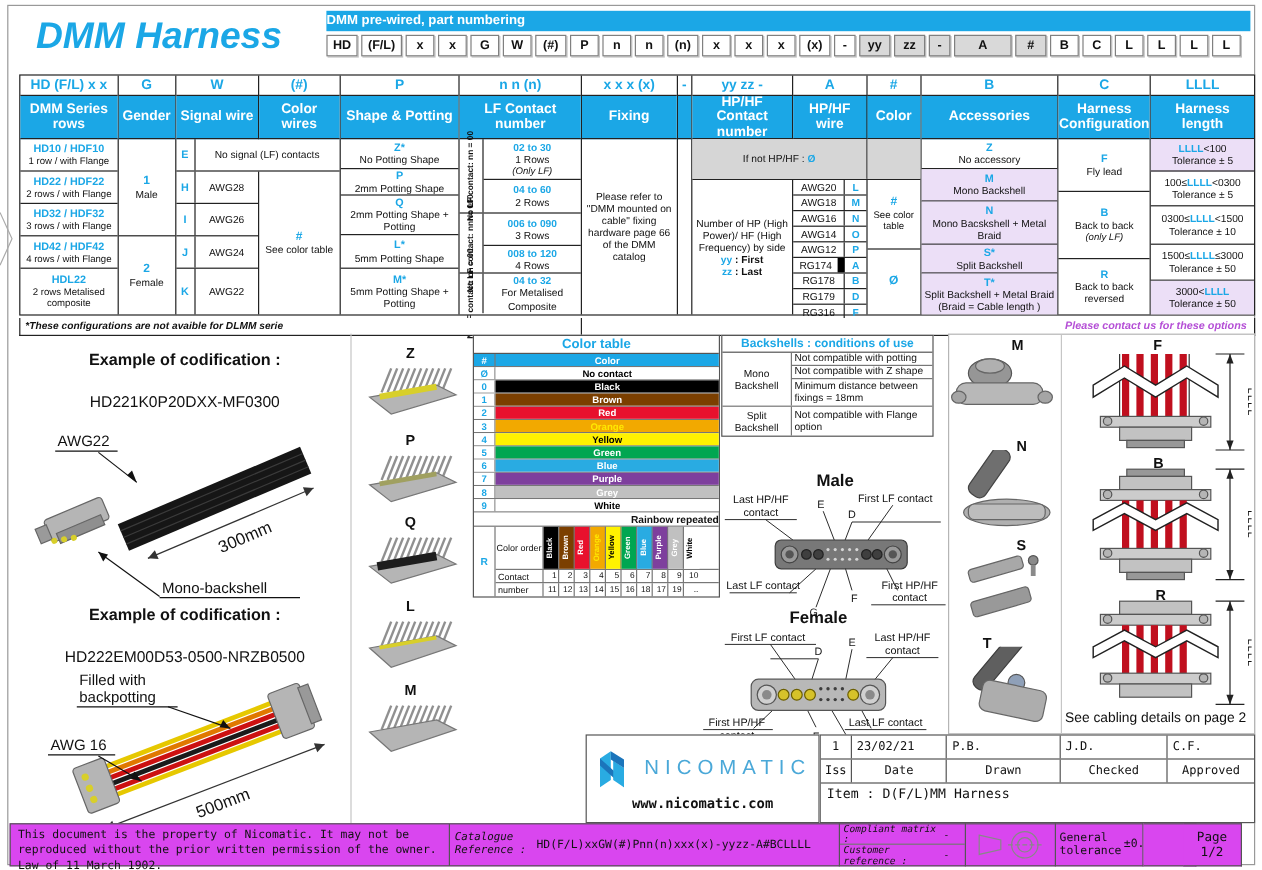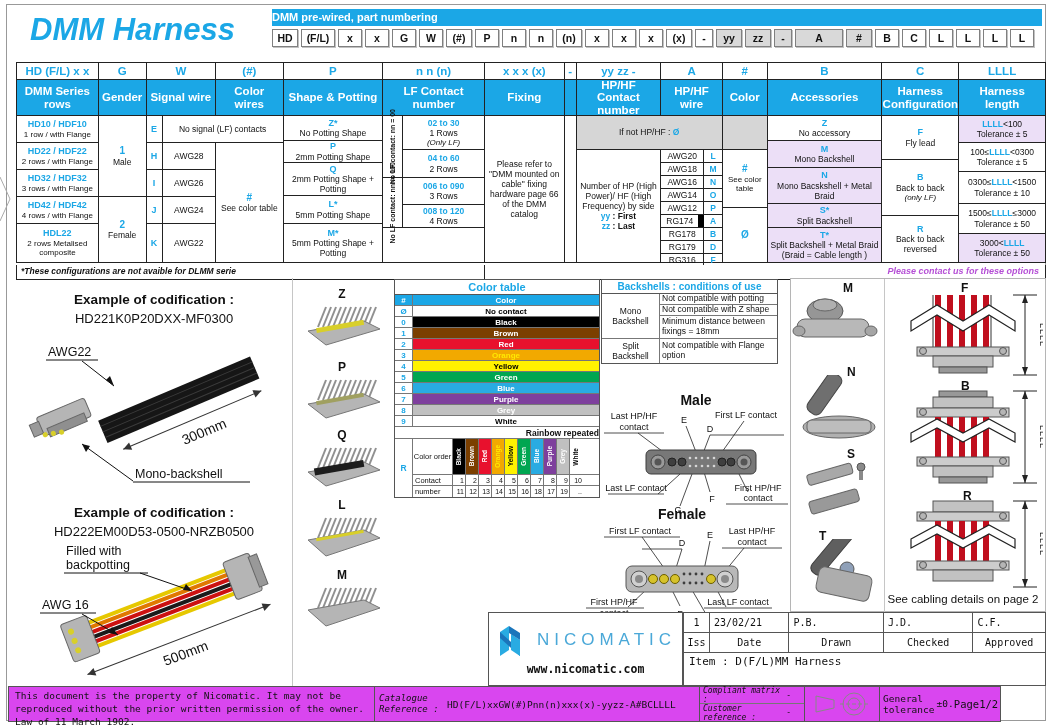--- a/index.html
+++ b/index.html
@@ -31,21 +31,21 @@
 .pur{background:#ecdff7}
 .rotcell{width:20px;border-right:1px solid #222;display:flex;align-items:center;justify-content:center}
 .rot{writing-mode:vertical-rl;transform:rotate(180deg);font-size:7px;font-weight:bold;line-height:1;white-space:nowrap}
 .fnrow{position:absolute;left:16px;top:265px;width:1030px;height:15px;border:1px solid #222;border-top:none;display:flex;background:#fff}
 .fnl{width:468px;border-right:1px solid #222;font-size:8.5px;font-weight:bold;font-style:italic;padding:1px 4px}
 .fnr{flex:1;font-size:9px;font-style:italic;color:#b54fd6;text-align:right;padding:1px 6px;font-weight:bold}
 
 .vline{position:absolute;width:1px;background:#c6c6c6}
 .ex{position:absolute;width:268px;text-align:center}
 .ex-t{font-size:13.5px;font-weight:bold}
-.ex-c{font-size:13px;margin-top:4px}
+.ex-c{font-size:13px;margin-top:20px}
 .shapes{position:absolute;left:292px;top:282px;width:100px}
 .shp{position:absolute;left:0;width:100px;text-align:center}
 .shp-l{font-size:12px;font-weight:bold}
 .ct{position:absolute;left:394px;top:279px;width:206px;border:1px solid #555;font-size:8.5px;background:#fff}
 .ct-title{height:15px;color:#1ba7e6;font-weight:bold;text-align:center;font-size:11px;line-height:15px;border-bottom:1px solid #555}
 .ct-row{display:flex;height:11px;line-height:11px;border-bottom:1px solid #777}
 .ct-sym{width:18px;text-align:center;color:#1ba7e6;font-weight:bold;border-right:1px solid #777;background:#fff;font-size:8px}
 .ct-val{flex:1;text-align:center;font-weight:bold;font-size:8px}
 .ct-rain{display:block;height:12px;line-height:12px;text-align:right;font-weight:bold;border-bottom:1px solid #777}
 .ct-r{display:flex}
@@ -90,21 +90,21 @@
 .prop{left:8px;width:367px;font-size:9.5px;padding:3px 6px;line-height:1.35}
 .cat{left:375px;width:325px;border-left:none;display:flex;align-items:center}
 .cat-l{width:72px;font-size:9px;font-style:italic;padding-left:4px;line-height:1.2}
 .cat-v{flex:1;font-size:9.5px}
 .comp{left:700px;width:105px;border-left:none;font-size:8px;font-style:italic}
 .comp-r{height:17px;display:flex;align-items:center;padding:0 3px}
 .comp-r span:last-child{margin-left:auto;margin-right:10px;font-style:normal}
 .proj{left:805px;width:75px;border-left:none;display:flex;align-items:center;justify-content:center}
 .tolb{left:880px;width:73px;border-left:none;font-size:9.5px;display:flex;align-items:center;padding:0 3px;line-height:1.2}
 .blank{left:953px;width:44px;border-left:none}
-.pageb{left:952px;width:49px;border-left:none;text-align:center;font-size:10.5px;display:flex;flex-direction:row;align-items:center;justify-content:center}
+.pageb{left:986px;width:49px;border-left:none;text-align:center;font-size:10.5px;display:flex;flex-direction:column;align-items:center;justify-content:center}
 .s8{font-size:8px}.s9{font-size:9px}.s10{font-size:10px}
 </style>
 </head>
 <body>
 
 <div class="page">
 <div class="frame"></div>
 <div class="fold"><svg width="11" height="46">
         <path d="M0,1 L10,23 L0,45" stroke="#aaa" fill="none"></path>
       </svg></div>
@@ -303,20 +303,29 @@
         <div style="flex:1;display:flex;flex-direction:column">
           <div class="cell" style="height:27px">
                 <span class="b">006 to 090</span>
                 <span>3 Rows</span>
               </div>
           <div class="cell" style="height:22px">
                 <span class="b">008 to 120</span>
                 <span>4 Rows</span>
               </div>
         </div>
+      </div>
+      <div class="hrow" style="height:33px">
+        <div class="rotcell">
+              <span class="rot">No LF contact: nn = 00</span>
+            </div>
+        <div class="cell nb" style="flex:1">
+              <span class="b">04 to 32</span>
+              <span>For Metalised Composite</span>
+            </div>
       </div>
     </div>
   </div>
 
   <div class="tcol" style="width:80px">
     <div class="tcode">x x x (x)</div>
     <div class="thead">Fixing</div>
     <div class="tbody">
           <div class="cell nb" style="flex:1;padding:2px 4px">
             <span>Please refer to "DMM mounted on cable" fixing hardware page 66 of the DMM catalog</span>

